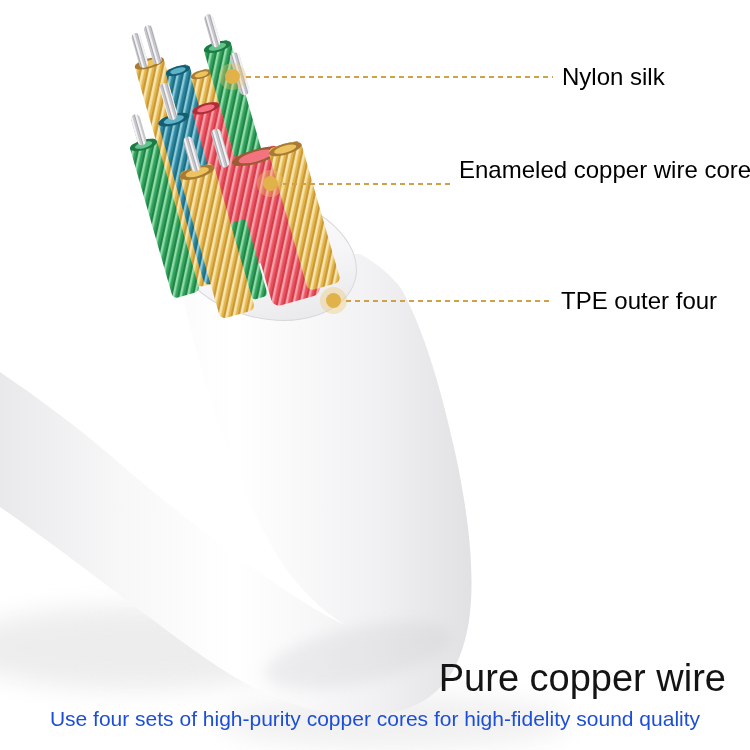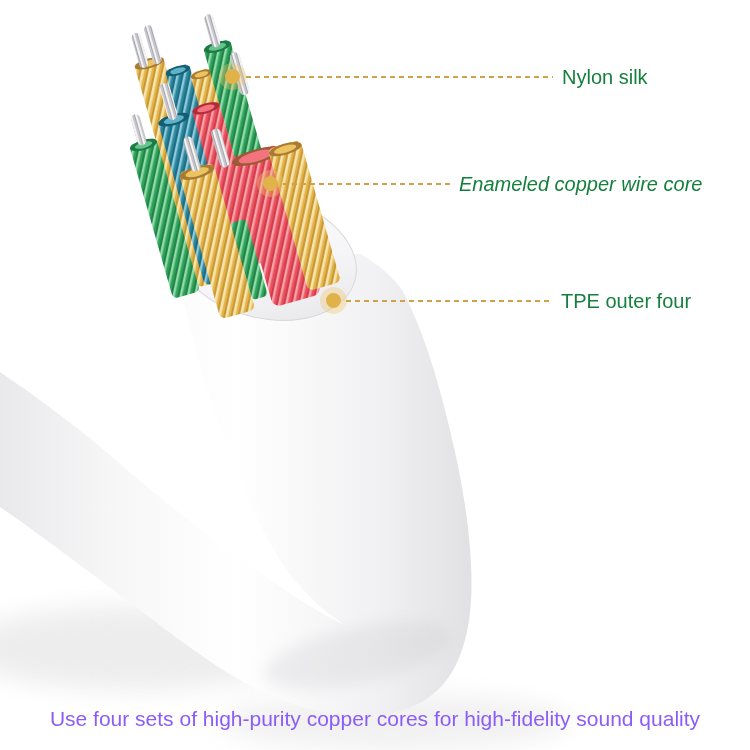--- a/index.html
+++ b/index.html
@@ -12,29 +12,29 @@
   .callout-dot{
     position:absolute;width:15px;height:15px;border-radius:50%;
     background:#e2b24a;
     box-shadow:0 0 0 6px rgba(236,199,112,0.38);
   }
   .callout-line{
     position:absolute;height:2px;
     background-image:repeating-linear-gradient(90deg,#cfa24a 0 5px,rgba(0,0,0,0) 5px 9px);
   }
   .callout-label{
-    position:absolute;font-size:20px;line-height:26px;color:#15803d;white-space:nowrap;text-align:right;
+    position:absolute;font-size:24px;line-height:26px;color:#000000;white-space:nowrap;text-align:right;
   }
   .headline{
     position:absolute;right:24px;top:658px;margin:0;
     font-size:38px;line-height:40px;font-weight:400;color:#141414;white-space:nowrap;
   }
   .subtitle{
     position:absolute;left:0;right:0;top:706px;margin:0;text-align:center;
-    font-size:21px;line-height:26px;font-weight:400;color:#8b5cf6;white-space:nowrap;
+    font-size:21px;line-height:26px;font-weight:400;color:#1d4ed8;white-space:nowrap;
   }
 </style>
 </head>
 <body>
 
 <div class="stage">
 
   <svg width="750" height="750" viewBox="0 0 750 750" aria-hidden="true">
     <defs>
       <linearGradient id="gBody" x1="0" y1="0" x2="1" y2="0">
@@ -166,24 +166,25 @@
 
   <div class="callout">
     <span class="callout-dot" style="left:225px;top:69px;"></span>
     <span class="callout-line" style="left:246px;top:76px;width:307px;"></span>
     <span class="callout-label" style="left:562px;top:64px;">Nylon silk</span>
   </div>
 
   <div class="callout">
     <span class="callout-dot" style="left:263px;top:176px;"></span>
     <span class="callout-line" style="left:283px;top:183px;width:168px;"></span>
-    <span class="callout-label" style="left:459px;top:171px;font-style:italic;">Enameled copper wire core</span>
+    <span class="callout-label" style="left:459px;top:157px;">Enameled copper wire core</span>
   </div>
 
   <div class="callout">
     <span class="callout-dot" style="left:326px;top:293px;"></span>
     <span class="callout-line" style="left:346px;top:300px;width:207px;"></span>
     <span class="callout-label" style="left:561px;top:288px;">TPE outer four</span>
   </div>
 
+  <h1 class="headline">Pure copper wire</h1>
   <p class="subtitle">Use four sets of high-purity copper cores for high-fidelity sound quality</p>
 
 </div>
 
 </body></html>

